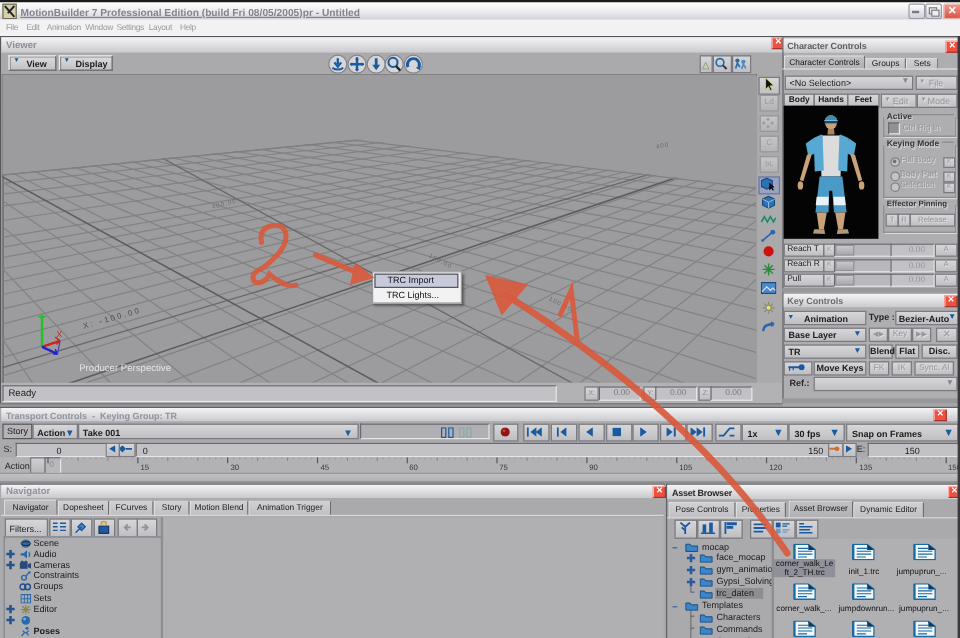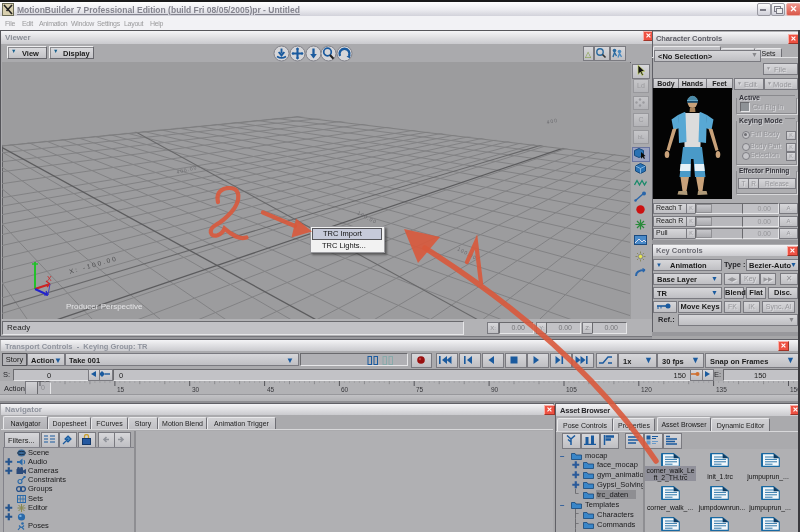--- a/index.html
+++ b/index.html
@@ -244,21 +244,21 @@
 <div class="abs" style="left:0;top:336px;width:652px;height:3px;background:#98989c;border-top:1px solid #77777c;"></div>
 <div class="abs" style="left:652px;top:31px;width:148px;height:213px;background:#aeaeb1;border-left:1px solid #606066;"></div>
 <div class="ptitle" style="left:653px;top:32px;width:146px;height:12px;">
     <span style="position:absolute;left:3px;top:2px;color:#5e5e66;font-size:7.5px;letter-spacing:-0.1px;">Character Controls</span>
   </div>
 <div class="xbtn" style="left:788px;top:34px;">✕</div>
 <div class="tab" style="left:653px;top:46px;width:66px;height:11px;font-size:7px;line-height:11px;">Character Controls</div>
 <div class="tab tabin" style="left:721px;top:48px;width:32px;height:9px;font-size:7px;line-height:9px;">Groups</div>
 <div class="tab tabin" style="left:755px;top:48px;width:25px;height:9px;font-size:7px;line-height:9px;">Sets</div>
 <div class="abs" style="left:652px;top:57px;width:148px;height:1px;background:#e0e0e2;"></div>
-<div class="btn2" style="left:654px;top:50px;width:105px;height:10px;font-weight:bold;">
+<div class="btn2" style="left:654px;top:63px;width:105px;height:10px;">
     <span style="position:absolute;left:3px;top:1px;font-size:7.5px;">&lt;No Selection&gt;</span>
     <span style="position:absolute;right:2px;top:0px;color:#88888c;font-size:7px;">▼</span>
   </div>
 <div class="btn2 gray" style="left:763px;top:63px;width:33px;height:10px;font-size:7.5px;">
     <span style="position:absolute;left:10px;top:1px;">File</span>
     <span style="position:absolute;left:2px;top:1px;font-size:5px;">▼</span>
   </div>
 <div class="btn2" style="left:653px;top:78px;width:24px;height:10px;font-size:7px;font-weight:bold;text-align:center;line-height:10px;">Body</div>
 <div class="btn2" style="left:678px;top:78px;width:27px;height:10px;font-size:7px;font-weight:bold;text-align:center;line-height:10px;">Hands</div>
 <div class="btn2" style="left:706px;top:78px;width:25px;height:10px;font-size:7px;font-weight:bold;text-align:center;line-height:10px;">Feet</div>
@@ -753,21 +753,21 @@
 <div class="abs" style="left:5px;top:511.70000000000016px;color:#24548e;font-size:9px;font-weight:bold;">✚</div>
 <svg class="abs" style="left:17px;top:512.7000000000002px;" width="9" height="8">
     <circle cx="4.5" cy="4" r="3.6" fill="#2a6aaa"></circle>
     <circle cx="3.4" cy="2.9" r="1.2" fill="#7ab0e0"></circle>
   </svg>
 <div class="abs" style="left:12px;top:511.70000000000016px;font-size:7.5px;color:#1a1a1c;margin-top:48px;">Materials</div>
 <svg class="abs" style="left:17px;top:521.8000000000002px;" width="9" height="9">
     <circle cx="5.5" cy="1.5" r="1.3" fill="#2a6aaa"></circle>
     <path d="M1 8 L3.5 5 L5 5.5 L7 3.5 M3.5 5 L2 3.5 M5 5.5 L7 7.5" stroke="#2a6aaa" stroke-width="1.1" fill="none"></path>
   </svg>
-<div class="abs" style="left:28px;top:520.8000000000002px;font-size:7.5px;color:#1a1a1c;">Poses</div>
+<div class="abs" style="left:28px;top:520.8000000000002px;font-size:7.5px;color:#1a1a1c;font-weight:bold;">Poses</div>
 <div class="abs" style="left:555px;top:403px;width:245px;height:129px;background:#aaaaad;border-top:1px solid #606066;border-left:1px solid #606066;"></div>
 <div class="ptitle" style="left:556px;top:404px;width:243px;height:12px;">
     <span style="position:absolute;left:4px;top:2px;color:#26262a;font-size:7.5px;letter-spacing:-0.2px;">Asset Browser</span>
   </div>
 <div class="xbtn" style="left:790px;top:405px;">✕</div>
 <div class="tab tabin" style="left:557px;top:418px;width:54px;height:13px;font-size:7px;line-height:13px;">Pose Controls</div>
 <div class="tab tabin" style="left:613px;top:418px;width:40px;height:13px;font-size:7px;line-height:13px;">Properties</div>
 <div class="tab" style="left:657px;top:417px;width:52px;height:14px;font-size:7px;line-height:14px;">Asset Browser</div>
 <div class="tab tabin" style="left:711px;top:418px;width:57px;height:13px;font-size:7px;line-height:13px;">Dynamic Editor</div>
 <div class="abs" style="left:556px;top:431px;width:243px;height:1px;background:#d8d8da;"></div>

